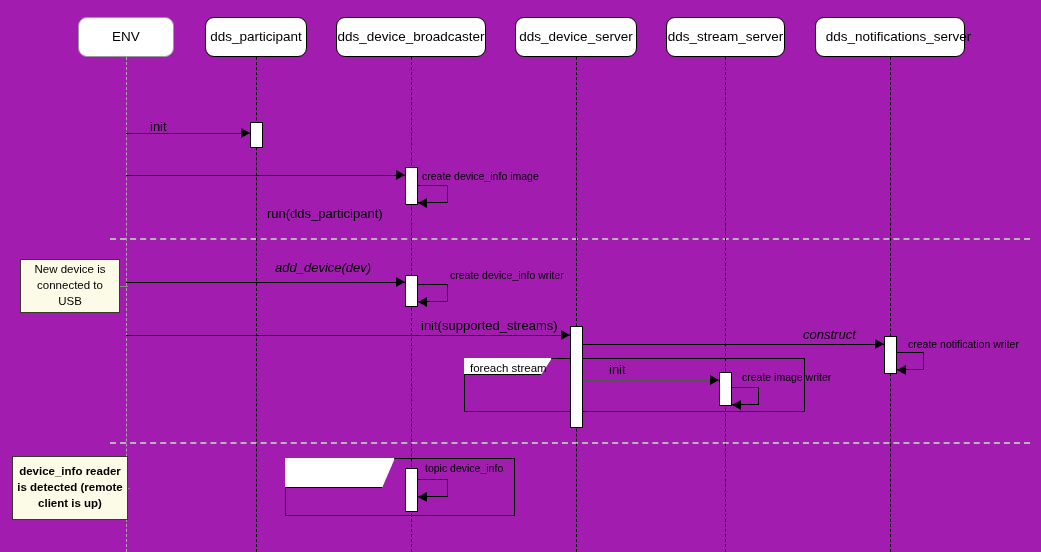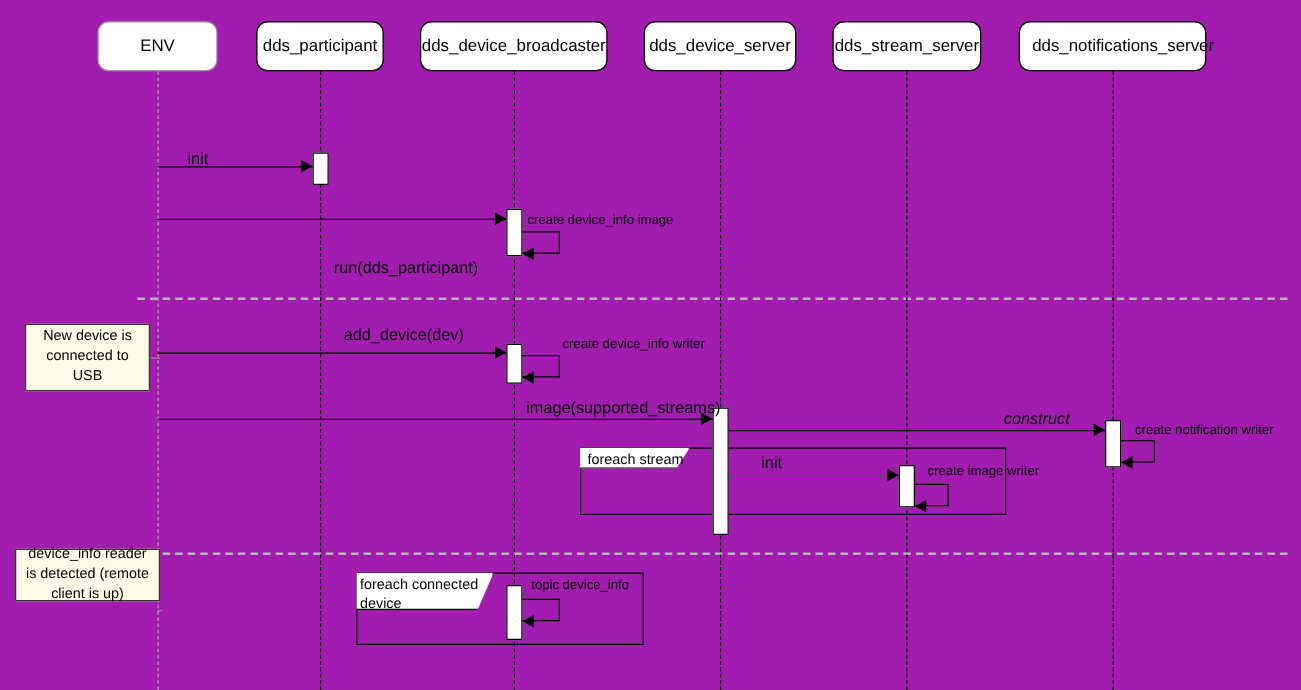--- a/index.html
+++ b/index.html
@@ -113,21 +113,20 @@
   </div>
 
   <div class="frag" style="left:464px;top:358px;width:341px;height:54px;"></div>
   <div class="fragtab" style="left:464px;top:358px;width:88px;height:17px;
               clip-path:polygon(0 0,100% 0,calc(100% - 11px) 100%,0 100%);"></div>
   <div class="fraglabel" style="left:470px;top:361px;width:82px;">foreach stream</div>
 
   <div class="frag" style="left:285px;top:458px;width:230px;height:58px;"></div>
   <div class="fragtab" style="left:285px;top:458px;width:110px;height:30px;
               clip-path:polygon(0 0,100% 0,calc(100% - 13px) 100%,0 100%);"></div>
-  <div class="fraglabel" style="left:288px;top:461px;width:100px;">foreach connected device</div>
 
   <div class="act" style="left:250px;top:122px;height:26px;"></div>
   <div class="act" style="left:405px;top:167px;height:38px;"></div>
   <div class="act" style="left:405px;top:275px;height:32px;"></div>
   <div class="act" style="left:570px;top:326px;height:102px;"></div>
   <div class="act" style="left:884px;top:336px;height:38px;"></div>
   <div class="act" style="left:719px;top:372px;height:34px;"></div>
   <div class="act" style="left:405px;top:468px;height:44px;"></div>
 
   <div class="mlabel" style="left:150px;top:120px;">init</div>
@@ -135,29 +134,29 @@
   <div class="arrowhead" style="left:241px;top:128px;"></div>
 
   <div class="mlabel" style="left:267px;top:159px;margin-top:48px;">run(dds_participant)</div>
   <div class="msg" style="left:126px;top:175px;width:279px;"></div>
   <div class="arrowhead" style="left:396px;top:170px;"></div>
 
   <div class="mlabel small" style="left:422px;top:171px;">create device_info image</div>
   <div class="selfcall" style="left:418px;top:185px;width:30px;height:18px;"></div>
   <div class="arrowhead left" style="left:418px;top:198px;"></div>
 
-  <div class="mlabel" style="left:275px;top:261px;">add_device(dev)</div>
+  <div class="mlabel" style="left:275px;top:261px;font-style:italic;">add_device(dev)</div>
   <div class="msg" style="left:126px;top:282px;width:279px;"></div>
   <div class="arrowhead" style="left:396px;top:277px;"></div>
 
   <div class="mlabel small" style="left:422px;top:270px;margin-left:28px;">create device_info writer</div>
   <div class="selfcall" style="left:418px;top:284px;width:30px;height:18px;"></div>
   <div class="arrowhead left" style="left:418px;top:297px;"></div>
 
-  <div class="mlabel" style="left:421px;top:319px;">image(supported_streams)</div>
+  <div class="mlabel" style="left:421px;top:319px;">init(supported_streams)</div>
   <div class="msg" style="left:126px;top:335px;width:444px;"></div>
   <div class="arrowhead" style="left:561px;top:330px;"></div>
 
   <div class="mlabel" style="left:803px;top:328px;font-style:italic;">construct</div>
   <div class="msg" style="left:583px;top:344px;width:301px;"></div>
   <div class="arrowhead" style="left:875px;top:339px;"></div>
 
   <div class="mlabel small" style="left:908px;top:339px;">create notification writer</div>
   <div class="selfcall" style="left:897px;top:352px;width:27px;height:18px;"></div>
   <div class="arrowhead left" style="left:897px;top:365px;"></div>
@@ -173,17 +172,17 @@
   <div class="mlabel small" style="left:425px;top:463px;">topic device_info</div>
   <div class="selfcall" style="left:418px;top:479px;width:30px;height:18px;"></div>
   <div class="arrowhead left" style="left:418px;top:492px;"></div>
 
   <div class="noteline" style="left:120px;top:286px;width:8px;"></div>
   <div class="note" style="left:20px;top:259px;width:100px;height:54px;">
     <span>New device is connected to USB</span>
   </div>
 
   <div class="noteline" style="left:126px;top:488px;width:4px;"></div>
-  <div class="note" style="left:12px;top:439px;width:116px;height:42px;">
+  <div class="note" style="left:12px;top:456px;width:116px;height:64px;font-weight:bold;">
     <span>device_info reader is detected (remote client is up)</span>
   </div>
 
 </div>
 
 </body></html>

